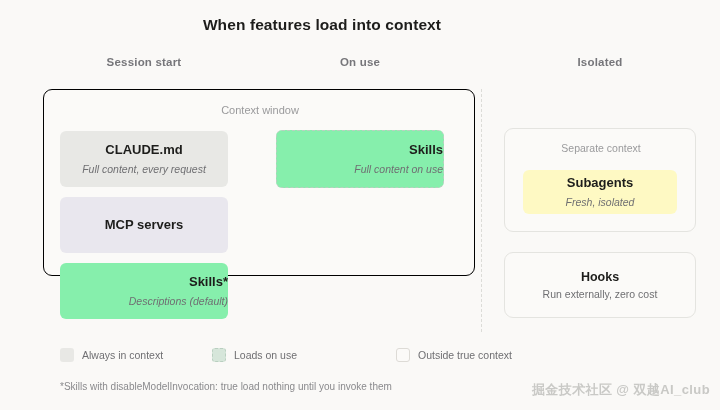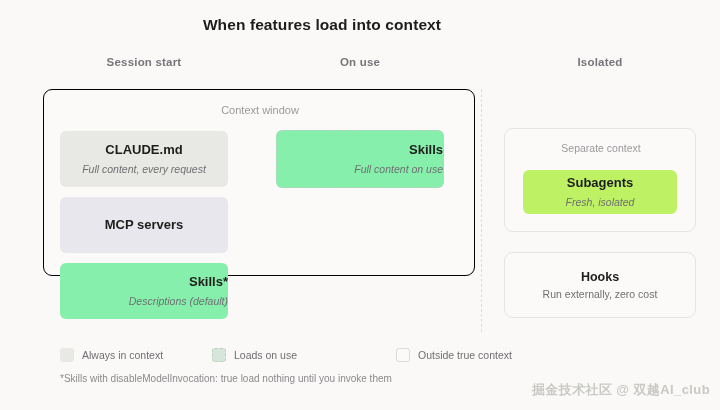--- a/index.html
+++ b/index.html
@@ -104,21 +104,21 @@
     font-size: 10.5px;
     color: #6f6f72;
     line-height: 1.25;
     font-style: italic;
   }
 
   
   .fill-gray     { background: #e8e8e5; }
   .fill-lavender { background: #e9e7ee; }
   .fill-green    { background: #86efac; align-items: flex-end; }
-  .fill-peach    { background: #bef264; }
+  .fill-peach    { background: #fef9c3; }
 
   .dashed-green { border: 1px dashed #b9cfc0; }
 
   
   .card.claude { left: 60px;  top: 131px; width: 168px; height: 56px; }
   .card.mcp    { left: 60px;  top: 197px; width: 168px; height: 56px; }
   .card.skills2{ left: 60px;  top: 263px; width: 168px; height: 56px; }
 
   
   .card.skills1{ left: 276px; top: 130px; width: 168px; height: 58px; }
@@ -193,21 +193,21 @@
     flex: 0 0 auto;
   }
   .swatch.sw-gray  { background: #e8e8e5; }
   .swatch.sw-green { background: #d6e6da; border: 1px dashed #b9cfc0; }
   .swatch.sw-white { background: #fbfaf8; border: 1px solid #dddbd6; }
 
   
   .footnote {
     position: absolute;
     left: 60px;
-    top: 373px;
+    top: 381px;
     font-size: 10px;
     color: #8a8a8d;
     white-space: nowrap;
   }
 
   
   .watermark {
     position: absolute;
     right: 10px;
     top: 381px;

